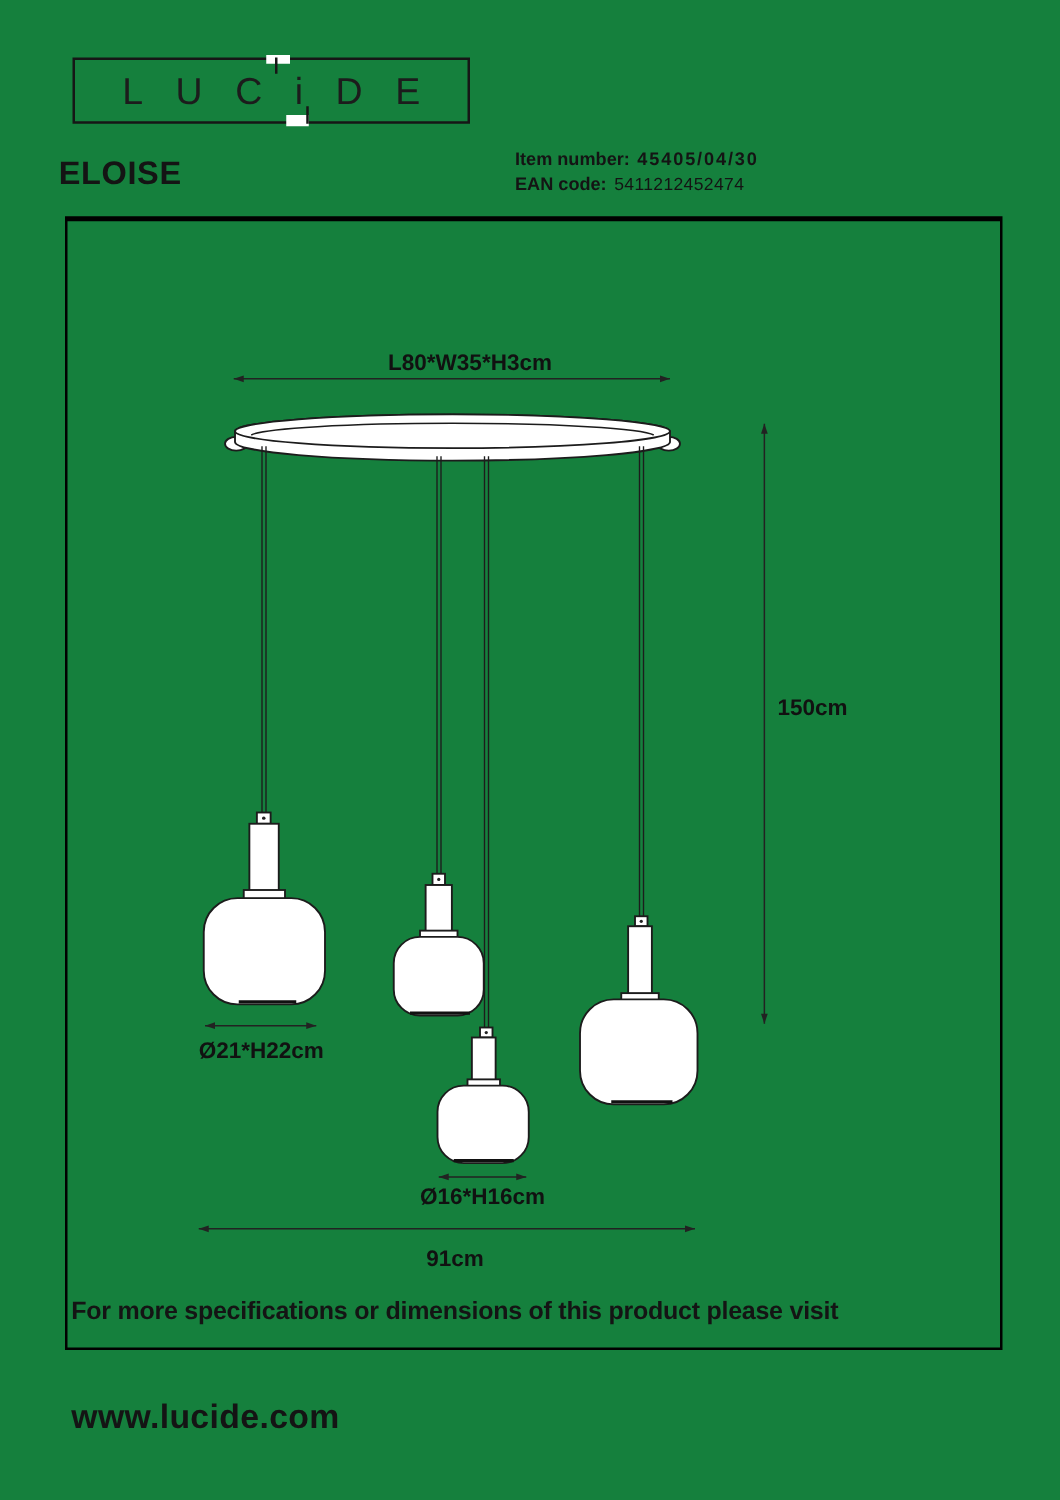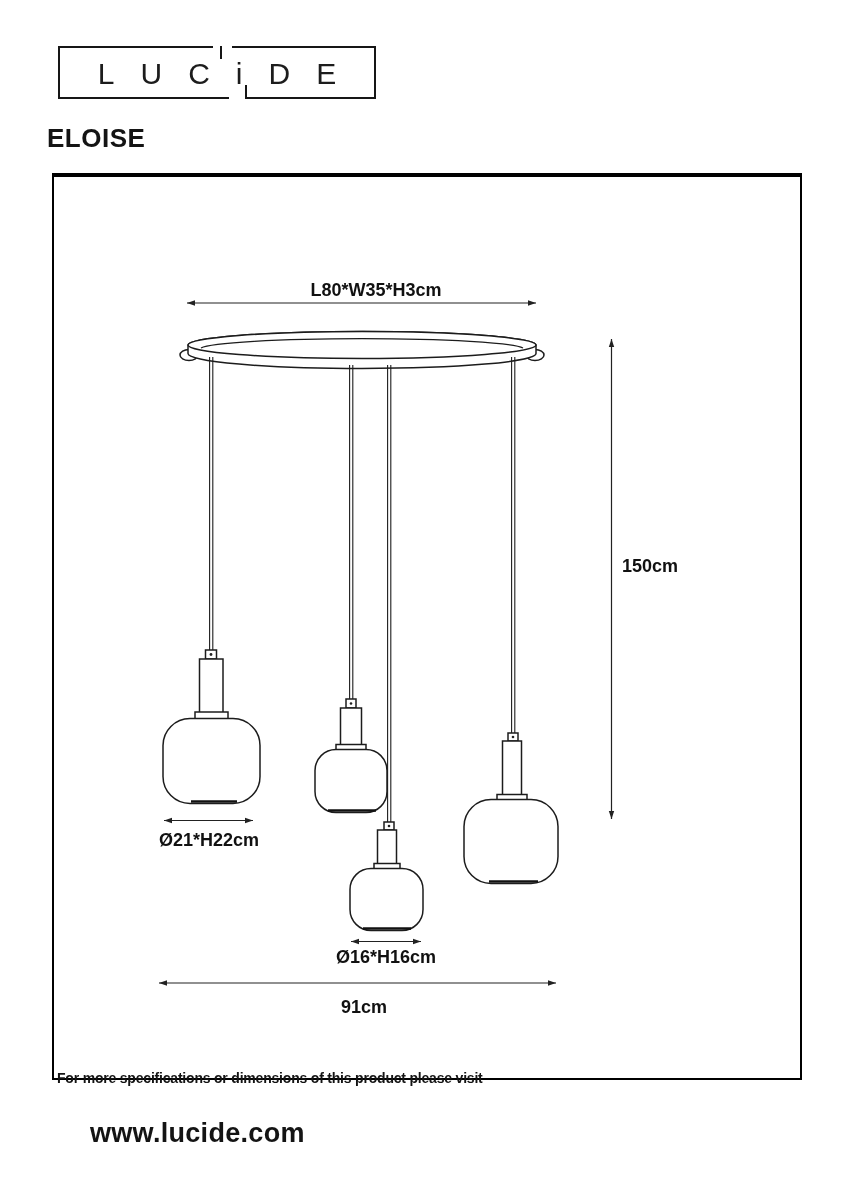--- a/index.html
+++ b/index.html
@@ -1,17 +1,17 @@
 <!DOCTYPE html>
 <html><head>
 <meta charset="utf-8">
 <style>
   html,body{margin:0;padding:0;background:#e8e8e8;}
   .page{
-    position:relative;width:848px;height:1200px;background:#ffffff;
+    position:relative;width:848px;height:1200px;background:#15803d;
     font-family:"Liberation Sans", sans-serif;color:#141414;overflow:hidden;
     margin:0 auto;
   }
   .abs{position:absolute;}
 
   
   .logo-box{
     left:58px;top:46px;width:318px;height:53px;
     border:2px solid #161616;box-sizing:border-box;
     display:flex;align-items:center;justify-content:center;
@@ -46,40 +46,44 @@
   .ln-thin{fill:none;stroke:#1c1c1c;stroke-width:1.2;}
   .rim{stroke:#111111;stroke-width:2.6;}
   .cord{stroke:#1c1c1c;stroke-width:1.1;}
   .dim{stroke:#222222;stroke-width:1.2;}
   .arr{fill:#222222;stroke:none;}
   .dim-label{
     font-family:"Liberation Sans", sans-serif;font-size:18px;font-weight:700;fill:#111111;
   }
 
   
-  .footer-note{left:57px;top:1070px;font-size:14px;font-weight:700;letter-spacing:-0.2px;}
-  .footer-site{left:57px;top:1118px;font-size:27px;font-weight:700;letter-spacing:0.3px;margin-left:33px;}
+  .footer-note{left:57px;top:1038px;font-size:20px;font-weight:700;letter-spacing:-0.2px;}
+  .footer-site{left:57px;top:1118px;font-size:27px;font-weight:700;letter-spacing:0.3px;}
 </style>
 </head>
 <body>
 
 <div class="page">
 
   <div class="abs logo-box">
     <span class="logo-text">LUCiDE</span>
   </div>
 
   <div class="abs notch-gap" style="left:213px;top:44px;width:19px;height:7px;"></div>
   <div class="abs notch" style="left:220px;top:46px;width:2px;height:13px;"></div>
   <div class="abs notch-gap" style="left:229px;top:92px;width:18px;height:9px;"></div>
   <div class="abs notch" style="left:245px;top:85px;width:2px;height:14px;"></div>
 
 
   <div class="abs product-name">ELOISE</div>
 
+  <div class="abs codes">
+    <span class="row"><span class="lbl">Item number:</span><span class="val-item">45405/04/30</span></span>
+    <span class="row"><span class="lbl">EAN code:</span><span class="val-ean">5411212452474</span></span>
+  </div>
 
   <div class="abs frame"></div>
 
   <svg class="abs draw" width="848" height="1200" viewBox="0 0 848 1200">
 
     <g>
       <ellipse class="ln" cx="189" cy="355" rx="9" ry="5.5"></ellipse>
       <ellipse class="ln" cx="535" cy="355" rx="9" ry="5.5"></ellipse>
       <path class="ln" d="M 188,345 A 174,13.5 0 0 1 536,345 L 536,353.5 A 174,15 0 0 1 188,353.5 Z"></path>
       <ellipse class="ln" cx="362" cy="345" rx="174" ry="13.5"></ellipse>

